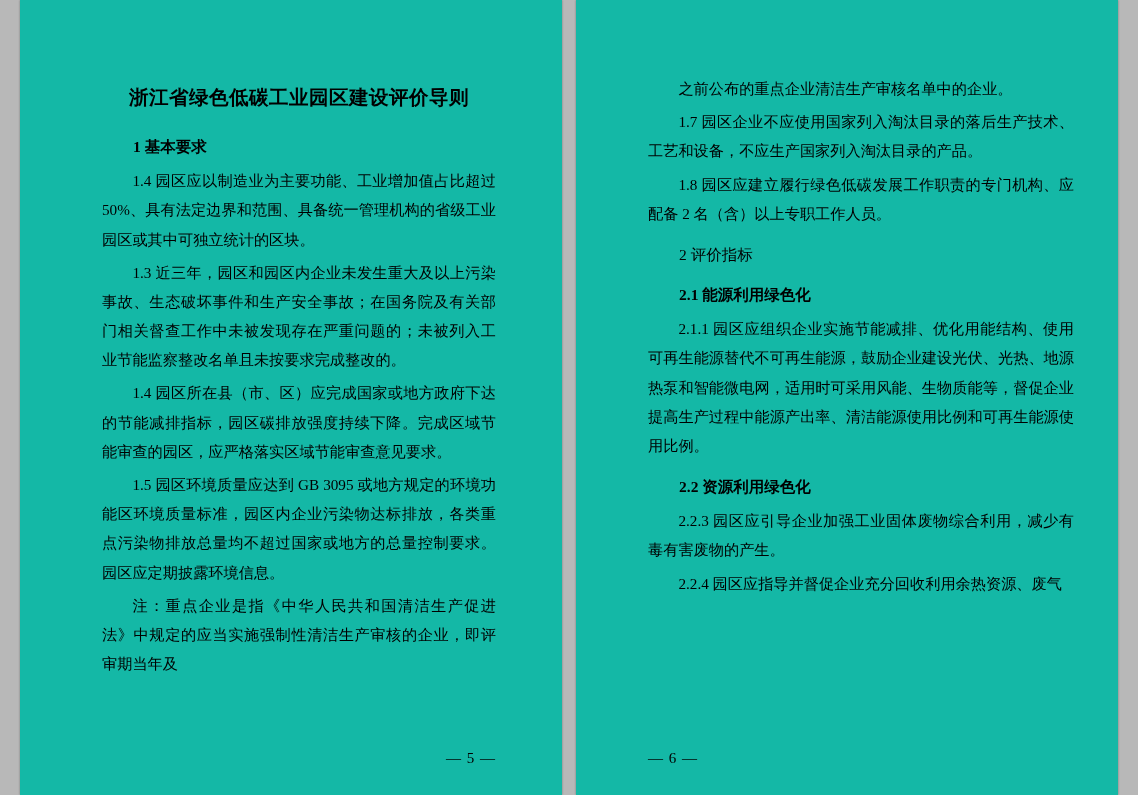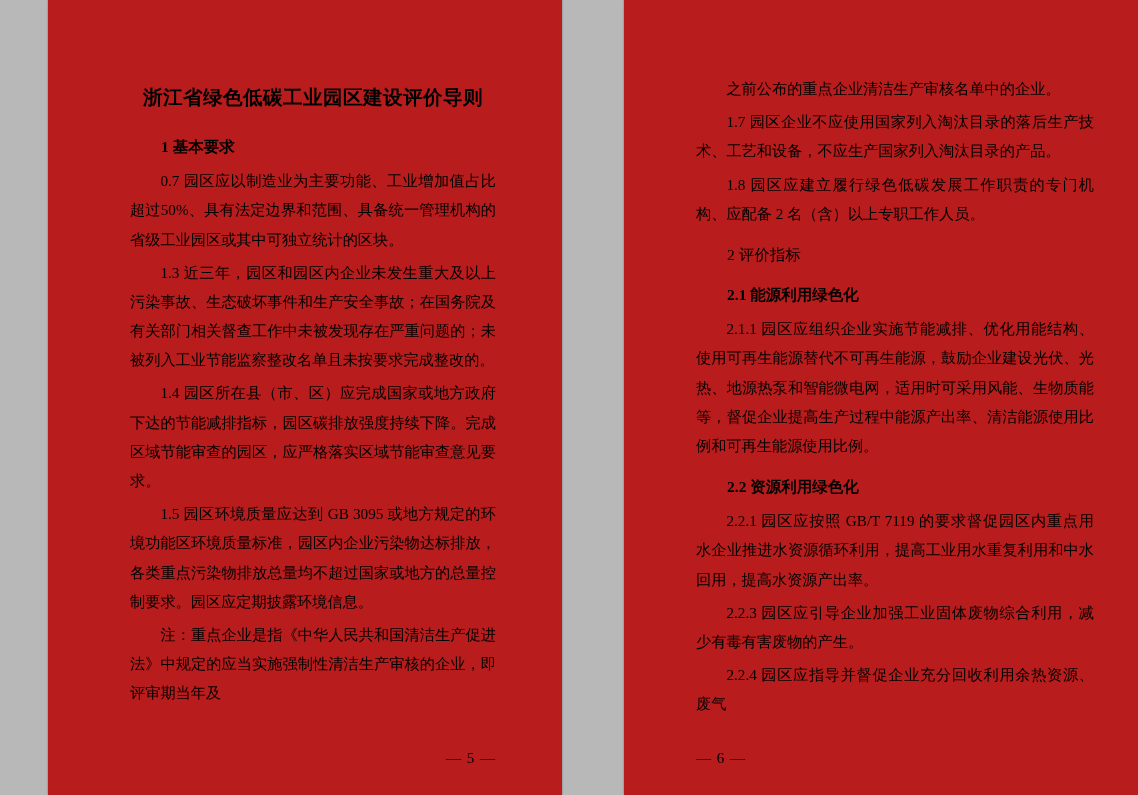--- a/index.html
+++ b/index.html
@@ -15,28 +15,27 @@
     width: 1138px;
     height: 795px;
     position: relative;
     display: flex;
     gap: 14px;
     justify-content: center;
     align-items: flex-start;
     background: #b8b8b8;
   }
   .page {
-    background: #b91c1c;
+    background: #14b8a6;
     width: 542px;
     height: 795px;
     position: relative;
     box-sizing: border-box;
     box-shadow: 0 0 2px rgba(0,0,0,0.35);
     overflow: hidden;
-    margin-left: 48px;
   }
   .page-inner {
     position: absolute;
     left: 82px;
     right: 66px;
     top: 70px;
     bottom: 60px;
   }
   .doc-title {
     text-align: center;
@@ -95,38 +94,37 @@
 </head>
 <body>
 
 <div class="viewer">
 
   <div class="page page-left">
     <div class="page-inner">
       <div class="doc-title">浙江省绿色低碳工业园区建设评价导则</div>
 
       <div class="h2">1 基本要求</div>
-      <p class="para">0.7 园区应以制造业为主要功能、工业增加值占比超过50%、具有法定边界和范围、具备统一管理机构的省级工业园区或其中可独立统计的区块。</p>
+      <p class="para">1.4 园区应以制造业为主要功能、工业增加值占比超过50%、具有法定边界和范围、具备统一管理机构的省级工业园区或其中可独立统计的区块。</p>
       <p class="para">1.3 近三年，园区和园区内企业未发生重大及以上污染事故、生态破坏事件和生产安全事故；在国务院及有关部门相关督查工作中未被发现存在严重问题的；未被列入工业节能监察整改名单且未按要求完成整改的。</p>
       <p class="para">1.4 园区所在县（市、区）应完成国家或地方政府下达的节能减排指标，园区碳排放强度持续下降。完成区域节能审查的园区，应严格落实区域节能审查意见要求。</p>
       <p class="para">1.5 园区环境质量应达到 GB 3095 或地方规定的环境功能区环境质量标准，园区内企业污染物达标排放，各类重点污染物排放总量均不超过国家或地方的总量控制要求。园区应定期披露环境信息。</p>
       <p class="para">注：重点企业是指《中华人民共和国清洁生产促进法》中规定的应当实施强制性清洁生产审核的企业，即评审期当年及</p>
     </div>
     <div class="pagenum">— 5 —</div>
   </div>
 
   <div class="page page-right">
     <div class="page-inner">
       <p class="para">之前公布的重点企业清洁生产审核名单中的企业。</p>
       <p class="para">1.7 园区企业不应使用国家列入淘汰目录的落后生产技术、工艺和设备，不应生产国家列入淘汰目录的产品。</p>
       <p class="para">1.8 园区应建立履行绿色低碳发展工作职责的专门机构、应配备 2 名（含）以上专职工作人员。</p>
       <div class="h2 nonbold">2 评价指标</div>
       <div class="h2">2.1 能源利用绿色化</div>
       <p class="para">2.1.1 园区应组织企业实施节能减排、优化用能结构、使用可再生能源替代不可再生能源，鼓励企业建设光伏、光热、地源热泵和智能微电网，适用时可采用风能、生物质能等，督促企业提高生产过程中能源产出率、清洁能源使用比例和可再生能源使用比例。</p>
       <div class="h2">2.2 资源利用绿色化</div>
-      <p class="para">2.2.1 园区应按照 GB/T 7119 的要求督促园区内重点用水企业推进水资源循环利用，提高工业用水重复利用和中水回用，提高水资源产出率。</p>
       <p class="para">2.2.3 园区应引导企业加强工业固体废物综合利用，减少有毒有害废物的产生。</p>
       <p class="para">2.2.4 园区应指导并督促企业充分回收利用余热资源、废气</p>
     </div>
     <div class="pagenum">— 6 —</div>
   </div>
 
 </div>
 
 </body></html>

